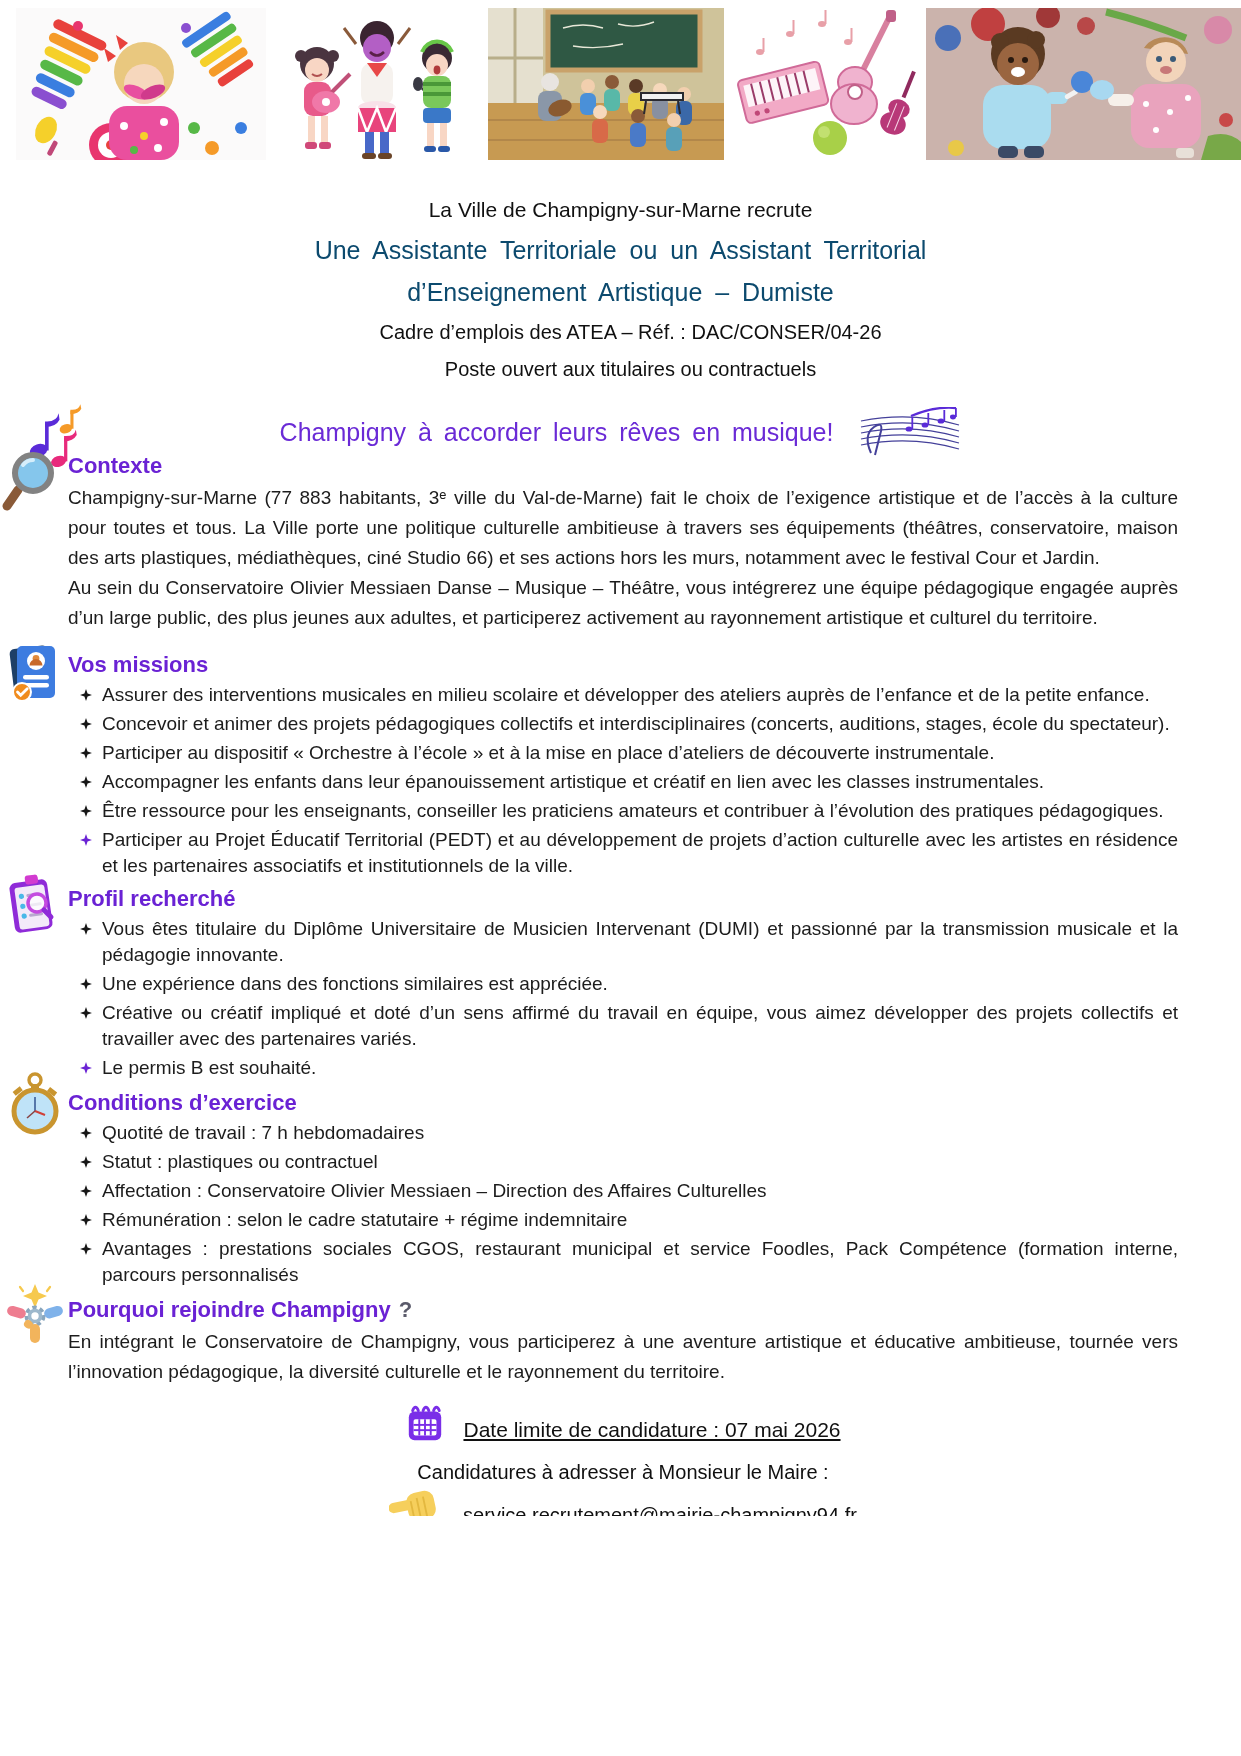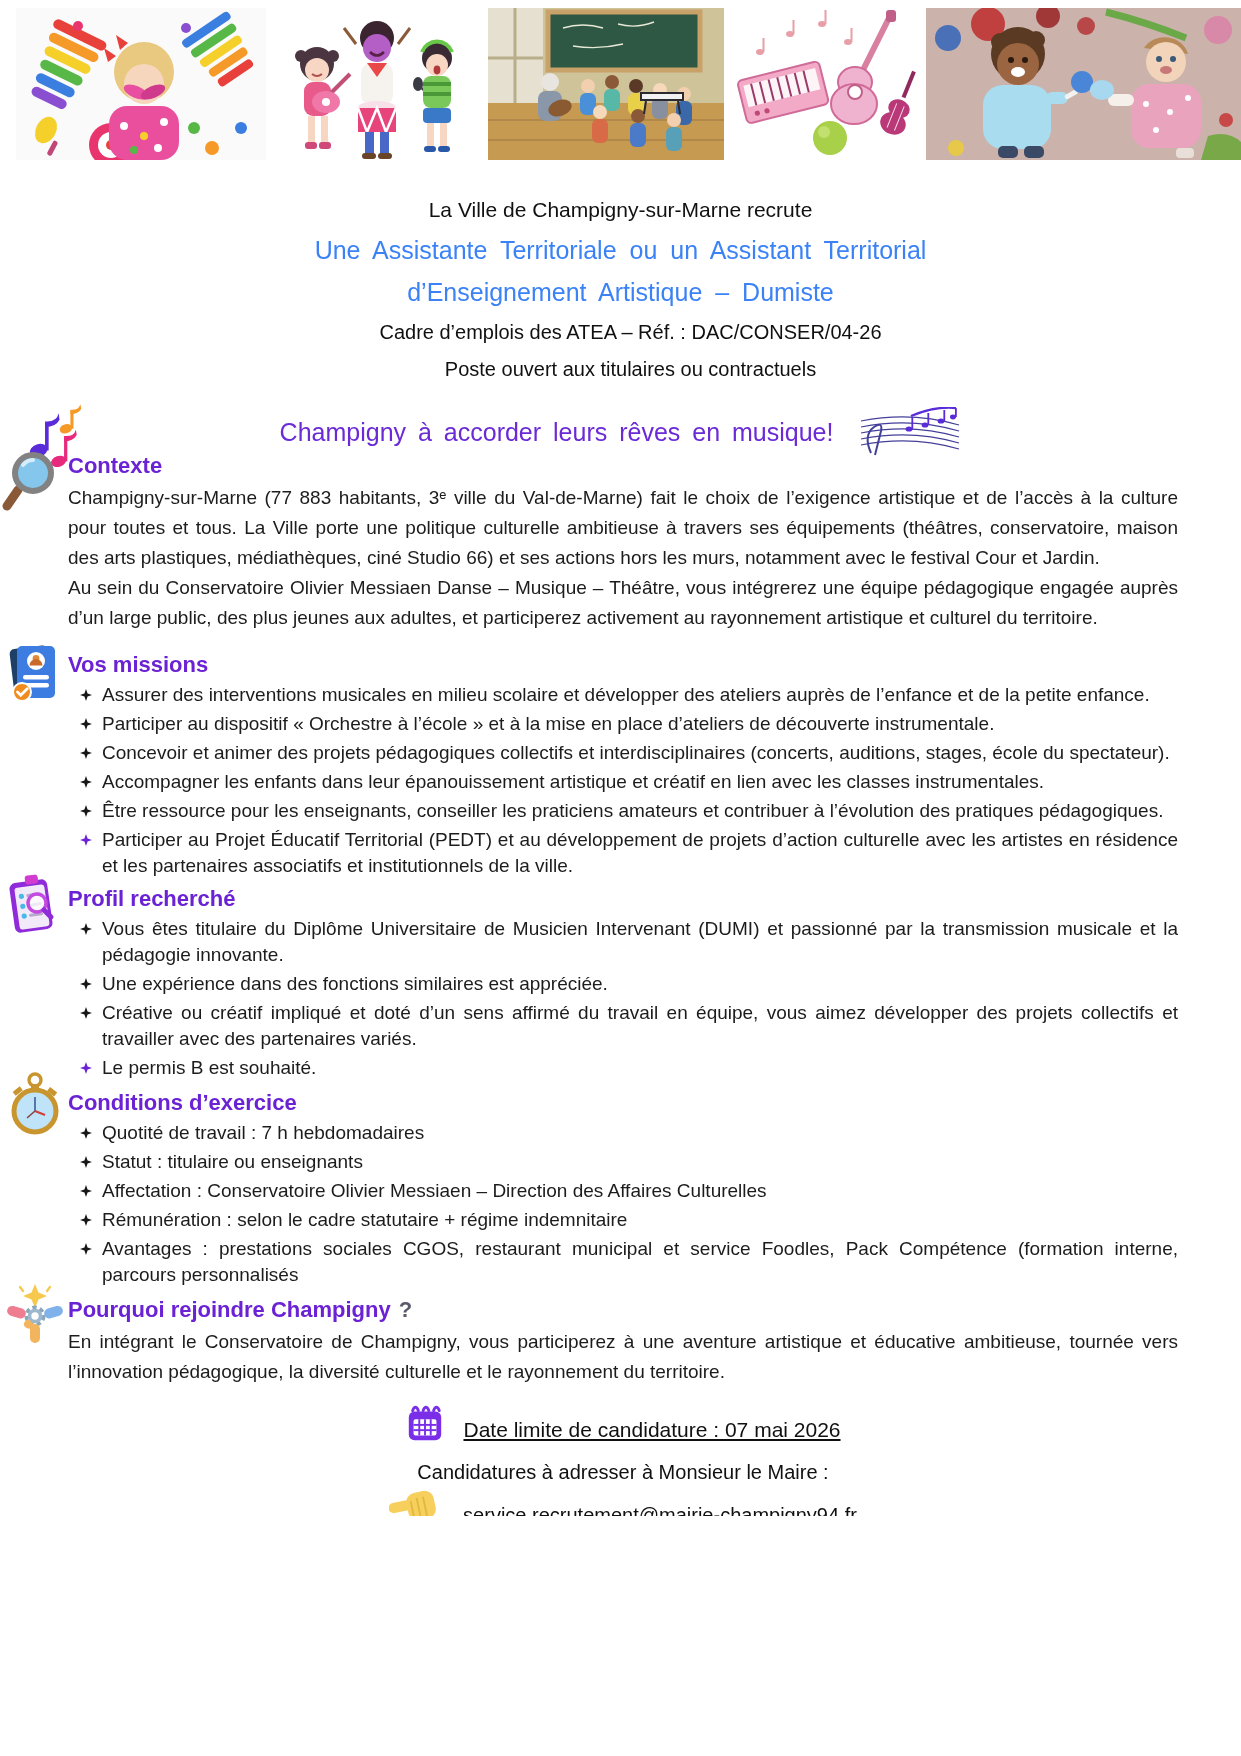--- a/index.html
+++ b/index.html
@@ -7,21 +7,21 @@
         font-family:"Liberation Sans",sans-serif;color:#1c1c1c;}
 
   
   .banner{position:absolute;top:8px;left:16px;height:152px;display:flex;gap:6px;}
   .banner figure{margin:0;height:152px;overflow:hidden;}
   .banner svg{display:block;height:152px;}
 
   
   .header{position:absolute;top:198px;left:0;width:100%;text-align:center;}
   .h-recruit{font-size:21px;color:#111;}
-  .h-pink{font-size:25px;color:#3b82f6;margin-top:14px;word-spacing:6px;}
+  .h-pink{font-size:25px;color:#0c4a6e;margin-top:14px;word-spacing:6px;}
   .h-pink2{margin-top:13px;}
   .h-black{font-size:20px;color:#101010;margin-top:14px;padding-left:20px;}
   .tagline{position:relative;margin-top:26px;font-size:25px;color:#6a2ad6;word-spacing:5px;}
   .tagline .t2{margin-top:12px;}
   .notes-icon{position:absolute;left:26px;top:-4px;}
   .score-icon{vertical-align:-16px;margin-left:12px;}
 
   
   .content{position:absolute;top:452px;left:68px;width:1110px;}
   .sec{position:relative;}
@@ -350,22 +350,22 @@
           <path d="M21.5 24.5 a6.5 6.5 0 0 1 13 0 z" fill="#c96a2a"></path>
           <rect x="15" y="34" width="26" height="4.4" rx="2.2" fill="#fff"></rect>
           <rect x="15" y="42" width="26" height="4.4" rx="2.2" fill="#fff"></rect>
           <circle cx="14" cy="51" r="9" fill="#f08c1e" stroke="#fff" stroke-width="2"></circle>
           <path d="M9.5 51 l3.2 3.2 l6.5 -6.5" stroke="#fff" stroke-width="2.8" fill="none" stroke-linecap="round"></path>
         </svg>
       </span>
       <h2 class="sec-title">Vos missions</h2>
       <ul class="blist">
         <li>Assurer des interventions musicales en milieu scolaire et développer des ateliers auprès de l’enfance et de la petite enfance.</li>
+        <li>Concevoir et animer des projets pédagogiques collectifs et interdisciplinaires (concerts, auditions, stages, école du spectateur).</li>
         <li>Participer au dispositif « Orchestre à l’école » et à la mise en place d’ateliers de découverte instrumentale.</li>
-        <li>Concevoir et animer des projets pédagogiques collectifs et interdisciplinaires (concerts, auditions, stages, école du spectateur).</li>
         <li>Accompagner les enfants dans leur épanouissement artistique et créatif en lien avec les classes instrumentales.</li>
         <li>Être ressource pour les enseignants, conseiller les praticiens amateurs et contribuer à l’évolution des pratiques pédagogiques.</li>
         <li class="purple">Participer au Projet Éducatif Territorial (PEDT) et au développement de projets d’action culturelle avec les artistes en résidence et les partenaires associatifs et institutionnels de la ville.</li>
       </ul>
     </section>
 
     <section class="sec mt6">
       <span class="sec-icon ic-profil">
         <svg width="56" height="64" viewBox="0 0 56 64">
           <rect x="8" y="8" width="38" height="50" rx="6" fill="#8f2bd8" transform="rotate(-8 27 33)"></rect>
@@ -401,21 +401,21 @@
           <rect x="40" y="20" width="9" height="5" fill="#c9952f" transform="rotate(38 44 22)"></rect>
           <circle cx="27" cy="42" r="21" fill="#bfe3f8" stroke="#c9952f" stroke-width="5"></circle>
           <line x1="27" y1="42" x2="27" y2="28" stroke="#5577aa" stroke-width="2"></line>
           <line x1="27" y1="42" x2="37" y2="46" stroke="#d04038" stroke-width="2"></line>
           <line x1="27" y1="42" x2="19" y2="49" stroke="#884444" stroke-width="1.6"></line>
         </svg>
       </span>
       <h2 class="sec-title">Conditions d’exercice</h2>
       <ul class="blist">
         <li>Quotité de travail : 7 h hebdomadaires</li>
-        <li>Statut : titulaire ou enseignants</li>
+        <li>Statut : plastiques ou contractuel</li>
         <li>Affectation : Conservatoire Olivier Messiaen – Direction des Affaires Culturelles</li>
         <li>Rémunération : selon le cadre statutaire + régime indemnitaire</li>
         <li>Avantages : prestations sociales CGOS, restaurant municipal et service Foodles, Pack Compétence (formation interne, parcours personnalisés</li>
       </ul>
     </section>
 
     <section class="sec mt8">
       <span class="sec-icon ic-pourquoi">
         <svg width="58" height="62" viewBox="0 0 58 62">
           <polygon points="29,2 32.5,10.5 41,14 32.5,17.5 29,26 25.5,17.5 17,14 25.5,10.5" fill="#f6c94e"></polygon>

